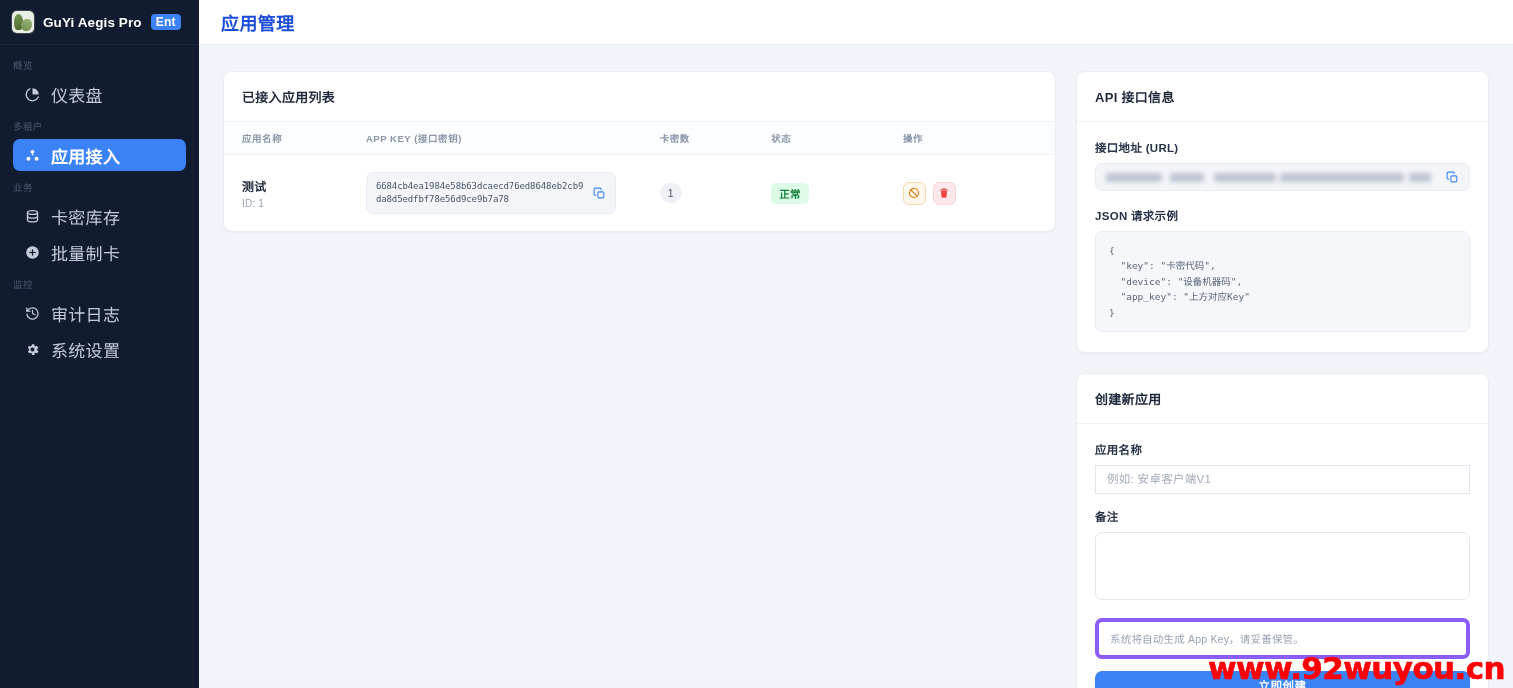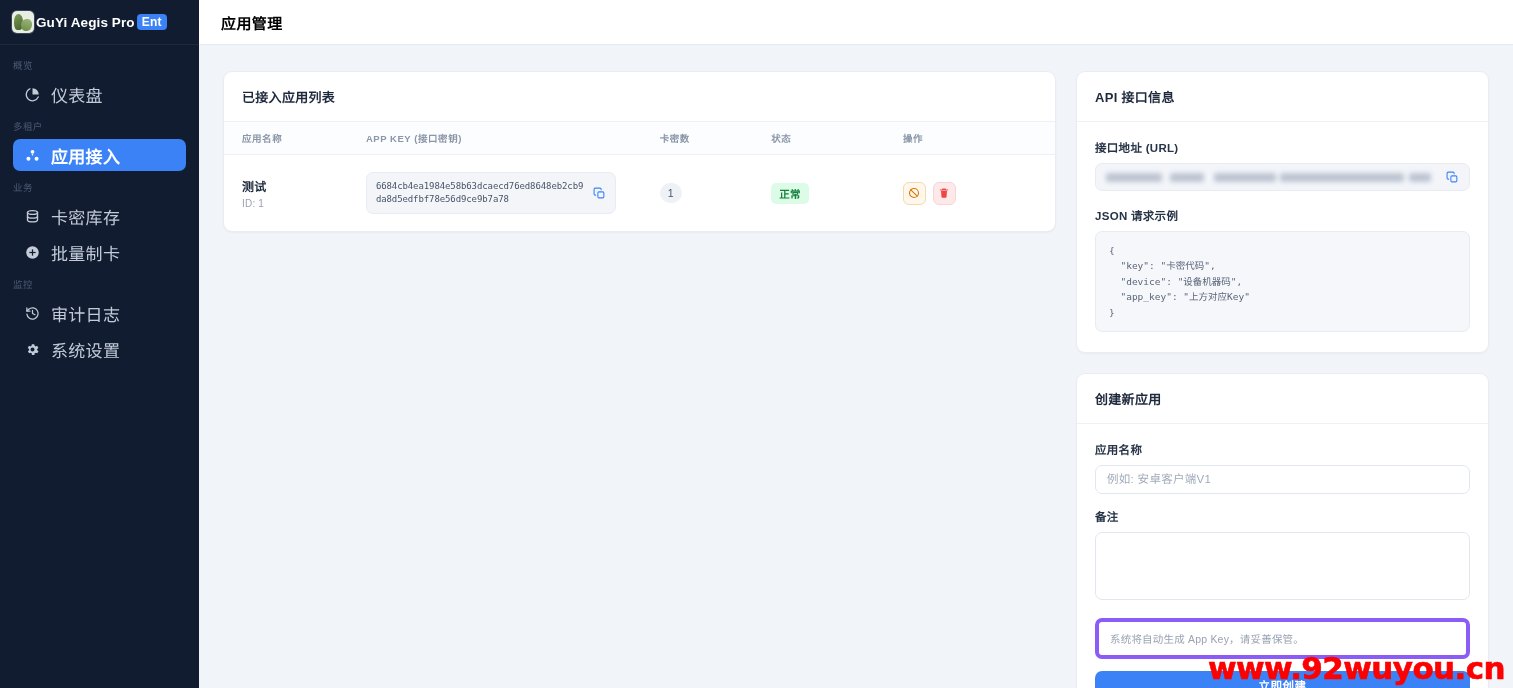--- a/index.html
+++ b/index.html
@@ -14,21 +14,21 @@
 
   
   .sidebar {
     width: 199px; flex: 0 0 199px; height: 688px;
     background: #111c30;
     display: flex; flex-direction: column;
     position: relative; z-index: 5;
   }
   .brand {
     height: 45px; flex: 0 0 45px;
-    display: flex; align-items: center; gap: 2px;
+    display: flex; align-items: center; gap: 9px;
     padding: 0 12px;
     border-bottom: 1px solid #1e293b;
   }
   .brand-logo {
     width: 22px; height: 22px; border-radius: 5px;
     background: #e8eee4;
     position: relative; overflow: hidden; flex: 0 0 22px;
     box-shadow: 0 0 0 1px rgba(255,255,255,.18);
   }
   .brand-logo::before {
@@ -70,21 +70,21 @@
   .nav-item .ico svg { width: 15px; height: 15px; display: block; }
   .nav-item .label { white-space: nowrap; letter-spacing: .3px; }
 
   
   .main { flex: 1 1 auto; height: 688px; display: flex; flex-direction: column; min-width: 0; }
   .topbar {
     height: 45px; flex: 0 0 45px; background: #ffffff;
     border-bottom: 1px solid #e5e9f0;
     display: flex; align-items: center; padding: 0 22px;
   }
-  .topbar-title { font-size: 15px; font-weight: bold; color: #000000; letter-spacing: .4px; }
+  .topbar-title { font-size: 18px; font-weight: bold; color: #1d4ed8; letter-spacing: .4px; }
   .content {
     flex: 1 1 auto; display: flex; gap: 20px;
     padding: 26px 24px 0 24px; min-height: 0;
     align-items: flex-start;
   }
   .col-left { flex: 1 1 auto; min-width: 0; }
   .col-right { width: 413px; flex: 0 0 413px; display: flex; flex-direction: column; gap: 20px; }
 
   .card {
     background: #ffffff; border: 1px solid #e9edf3;
@@ -177,21 +177,21 @@
     font-family: "DejaVu Sans Mono", "Liberation Mono", monospace;
     font-size: 9.5px; color: #5a6679; line-height: 1.62;
     white-space: pre;
   }
   .form-label {
     font-size: 11.5px; font-weight: bold; color: #273447;
     margin-bottom: 8px; letter-spacing: .3px;
   }
   .inp {
     width: 100%; height: 29px;
-    border: 1px solid #e2e7ef; border-radius: 7px;
+    border: 1px solid #e2e7ef; border-radius: 0;
     padding: 0 11px; font-size: 11.5px; color: #1e293b;
     font-family: "Liberation Sans", sans-serif;
     background: #fff; outline: none; letter-spacing: .3px;
   }
   .inp::placeholder { color: #a2abba; }
   .ta {
     width: 100%; height: 68px; resize: none;
     border: 1px solid #e2e7ef; border-radius: 7px;
     padding: 8px 11px; font-size: 11.5px; color: #1e293b;
     font-family: "Liberation Sans", sans-serif;

